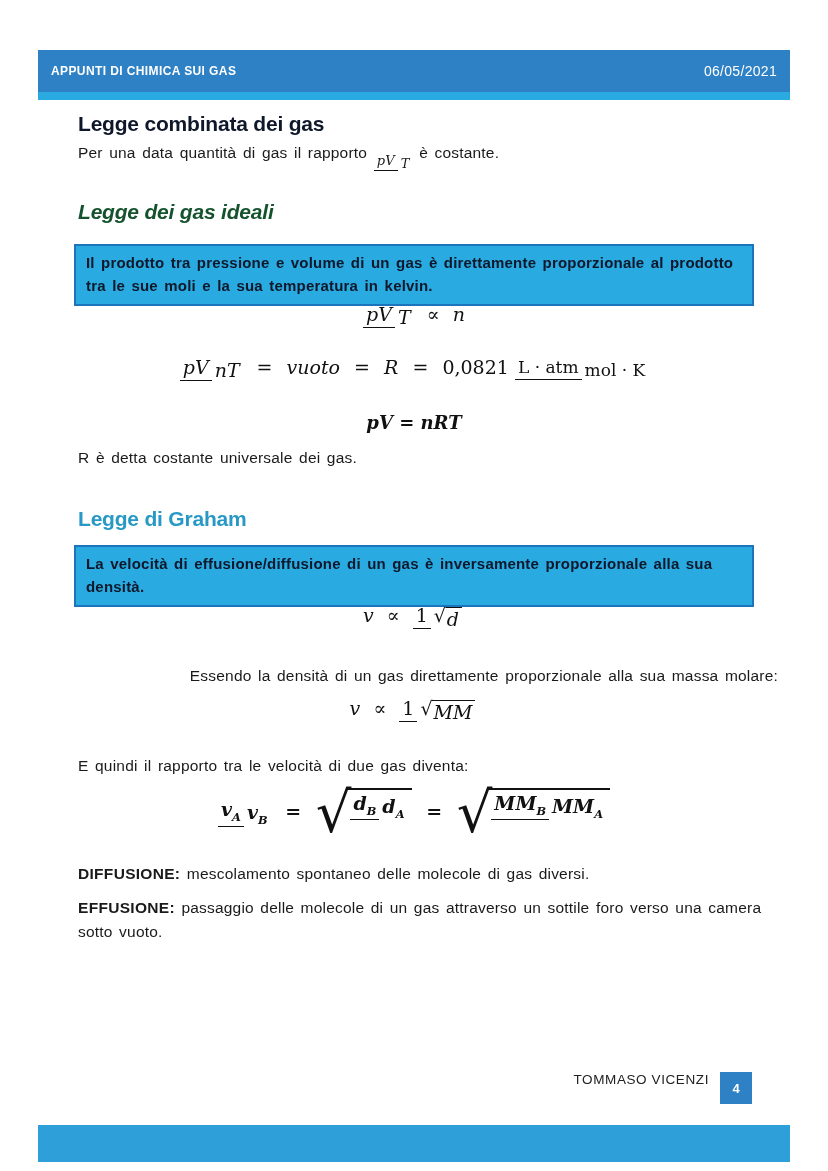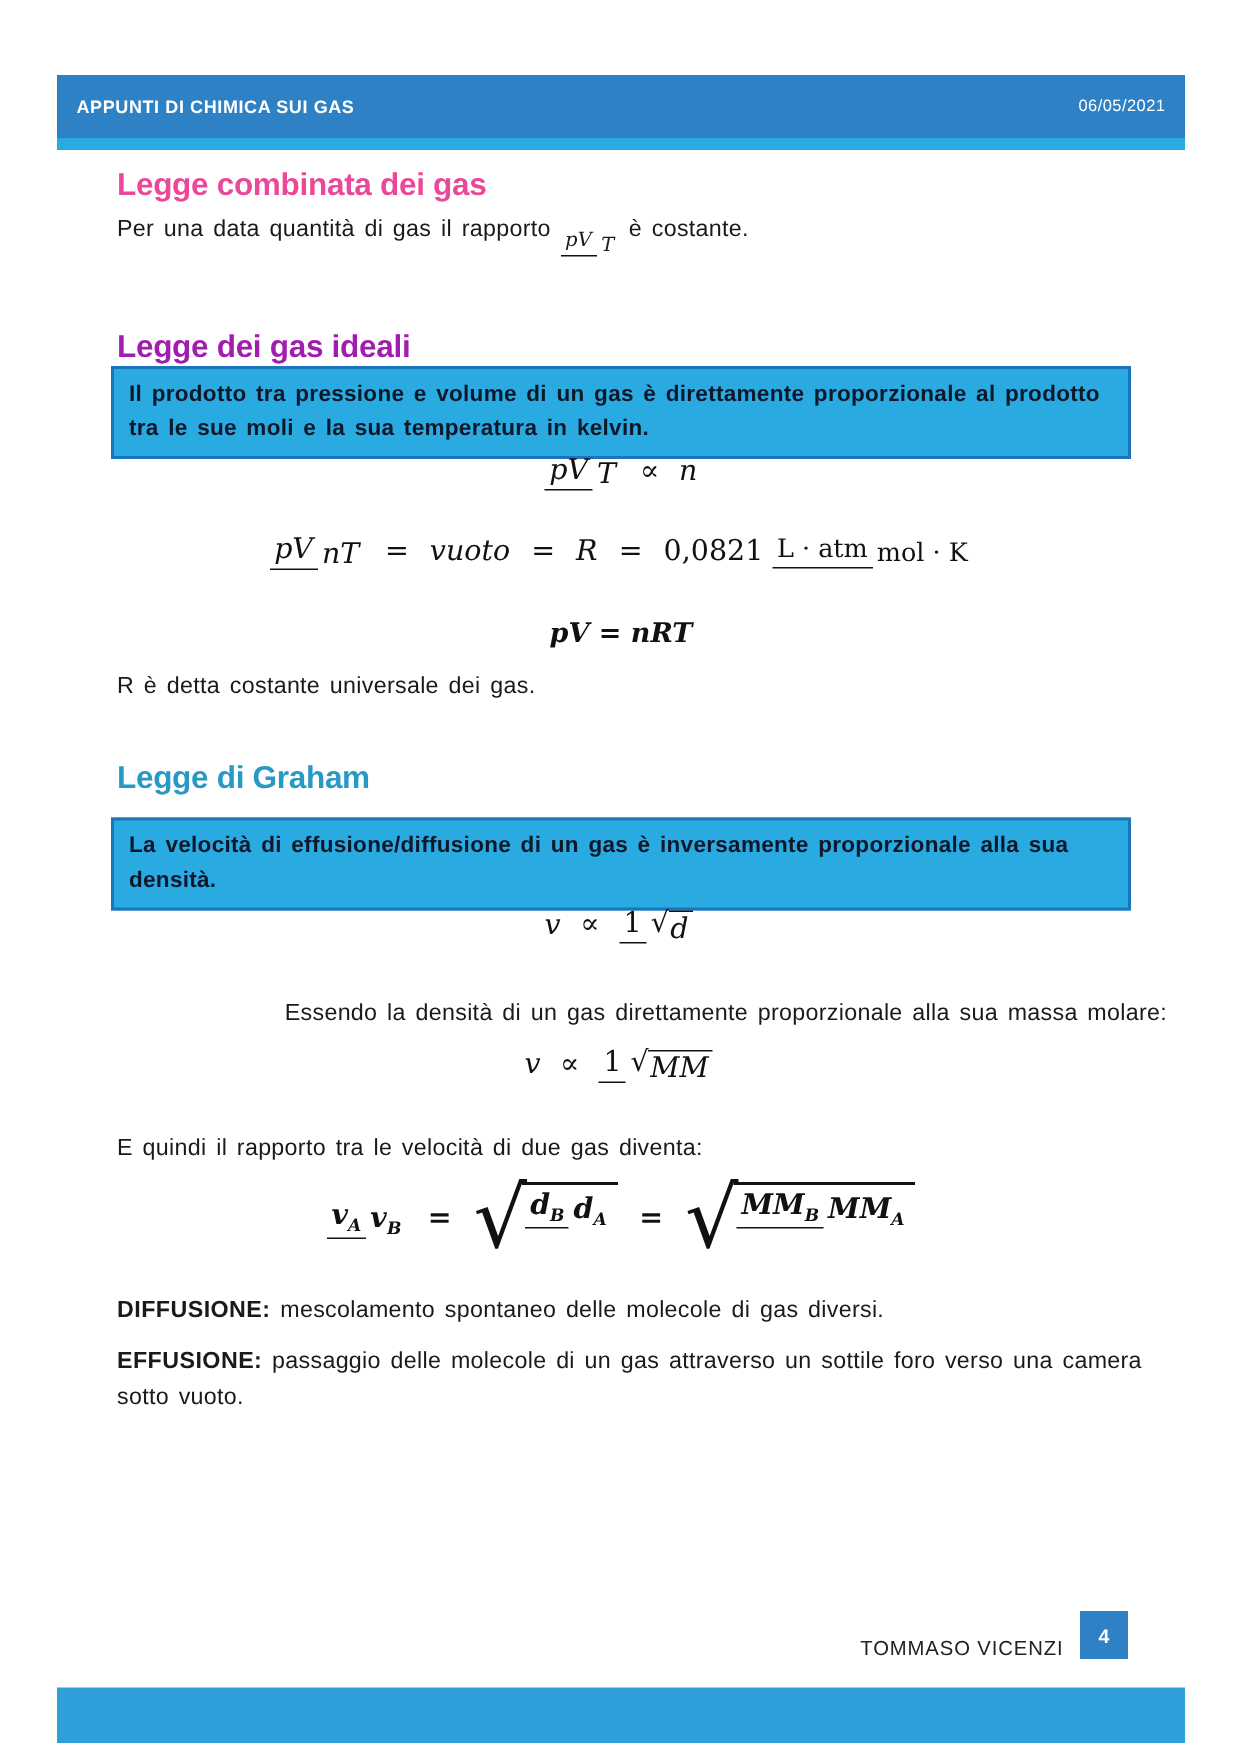--- a/index.html
+++ b/index.html
@@ -7,21 +7,21 @@
     position:relative;width:828px;height:1171px;background:#ffffff;overflow:hidden;
     font-family:"Liberation Sans",sans-serif;color:#1a1a1a;
   }
   
   .header-bar{
     position:absolute;left:38px;top:50px;width:752px;height:42px;
     display:flex;align-items:center;justify-content:space-between;
     padding:0 13px;box-sizing:border-box;color:#ffffff;
   }
   .header-title{font-size:12px;font-weight:bold;letter-spacing:.4px;}
-  .header-date{font-size:11px;letter-spacing:.3px;}
+  .header-date{font-size:14px;letter-spacing:.3px;}
   .accent-strip{position:absolute;left:38px;top:92px;width:752px;height:8px;}
   
   .sec-heading{
     position:absolute;left:78px;font-size:21px;font-weight:bold;letter-spacing:-.2px;
   }
   .para{
     position:absolute;left:78px;width:700px;font-size:15.5px;line-height:1.55;
     word-spacing:2px;letter-spacing:.2px;
   }
   .term{font-weight:bold;letter-spacing:.3px;}
@@ -50,51 +50,51 @@
   .rt{display:inline-flex;align-items:flex-start;}
   .rt .rsign{line-height:1;transform:translateY(-1px);}
   .rt .rbody{border-top:1.5px solid #111;line-height:1.2;padding:0 3px 0 1px;}
   .bigrt{display:inline-flex;align-items:flex-start;vertical-align:middle;}
   .bigrt .rsign{font-size:56px;line-height:50px;font-weight:400;margin-right:-3px;}
   .bigrt .rbody{border-top:2px solid #111;padding:3px 4px 0 2px;}
   sub{font-size:.6em;}
   
   .footer{
     position:absolute;left:38px;top:1072px;width:714px;height:34px;
-    display:flex;align-items:flex-end;justify-content:flex-end;gap:11px;
+    display:flex;align-items:flex-start;justify-content:flex-end;gap:11px;
   }
   .footer-author{font-size:13.5px;letter-spacing:.6px;color:#222;}
   .page-box{
     width:32px;height:32px;display:flex;align-items:center;justify-content:center;
     color:#fff;font-size:13px;font-weight:bold;
   }
   .bottom-bar{position:absolute;left:38px;top:1125px;width:752px;height:37px;}
 </style>
 </head>
 <body>
 
 <div class="page">
 
   <div class="header-bar" style="background:#2E81C4;align-items:center;">
     <span class="header-title">APPUNTI DI CHIMICA SUI GAS</span>
     <span class="header-date">06/05/2021</span>
   </div>
   <div class="accent-strip" style="background:#29ABE2;"></div>
 
-  <div class="sec-heading" style="top:112px;color:#ec4899;">Legge combinata dei gas</div>
+  <div class="sec-heading" style="top:112px;color:#0f172a;">Legge combinata dei gas</div>
   <div class="para" style="top:141px;">
     <span>Per una data quantità di gas il rapporto</span>
     <span class="frac inline-frac mi">
         <span class="num">pV</span>
         <span class="den">T</span>
       </span>
     <span>è costante.</span>
   </div>
 
-  <div class="sec-heading" style="top:220px;color:#a21caf;">Legge dei gas ideali</div>
+  <div class="sec-heading" style="top:200px;color:#14532d;font-style:italic;">Legge dei gas ideali</div>
   <div class="hl-box" style="top:244px;background:#29ABE2;border-color:#1C75BC;">Il prodotto tra pressione e volume di un gas è direttamente proporzionale al prodotto tra le sue moli e la sua temperatura in kelvin.</div>
 
   <div class="formula" style="top:303px;">
     <span class="frac mi">
         <span class="num">pV</span>
         <span class="den">T</span>
       </span>
     <span class="prop">∝</span>
     <span class="mi">n</span>
   </div>

